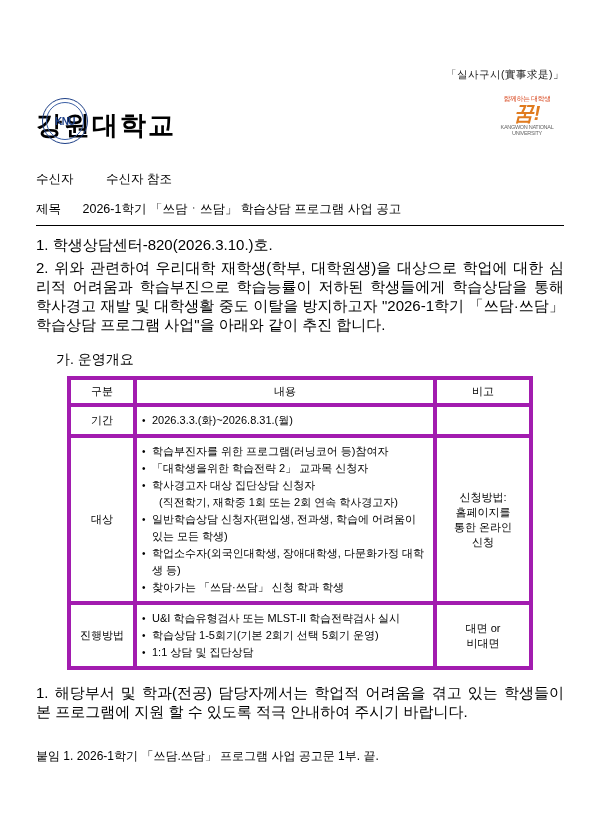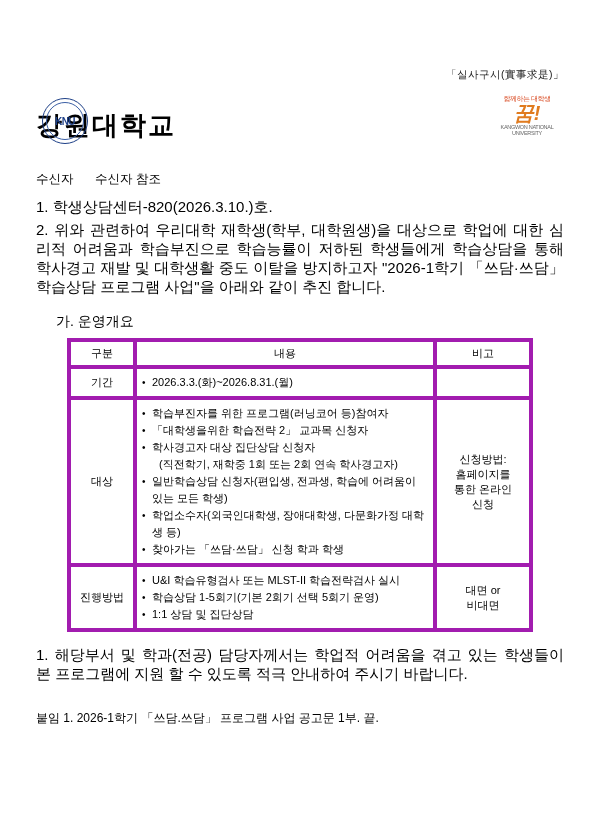--- a/index.html
+++ b/index.html
@@ -103,21 +103,21 @@
     letter-spacing: -0.3px;
     margin-top: 1px;
   }
 
   
   .field {
     font-size: 12.5px;
     margin-top: 13px;
     line-height: 17px;
   }
-  .field .lbl { margin-right: 18px; }
+  .field .lbl { margin-right: 29px; }
   .subject-line {
     font-size: 12.5px;
     margin-top: 13px;
     border-bottom: 1px solid #000;
     padding-bottom: 7px;
     line-height: 17px;
   }
   .subject-line .lbl { margin-right: 18px; }
 
   
@@ -203,20 +203,24 @@
       <div class="lr-sub">KANGWON NATIONAL UNIVERSITY</div>
     </div>
   </div>
 
   <div class="field">
     <span class="lbl">수신자</span>
     <span>수신자 참조</span>
   </div>
 
 
+  <div class="subject-line">
+    <span class="lbl">제목</span>
+    <span>2026-1학기 「쓰담ㆍ쓰담」 학습상담 프로그램 사업 공고</span>
+  </div>
 
   <div class="para">1. 학생상담센터-820(2026.3.10.)호.</div>
   <div class="para tight">2. 위와 관련하여 우리대학 재학생(학부, 대학원생)을 대상으로 학업에 대한 심리적 어려움과 학습부진으로 학습능률이 저하된 학생들에게 학습상담을 통해 학사경고 재발 및 대학생활 중도 이탈을 방지하고자 "2026-1학기 「쓰담·쓰담」학습상담 프로그램 사업"을 아래와 같이 추진 합니다.</div>
 
   <div class="sub-head">가. 운영개요</div>
 
   <table class="info">
     <colgroup>
       <col class="col-a">
         <col class="col-b">

